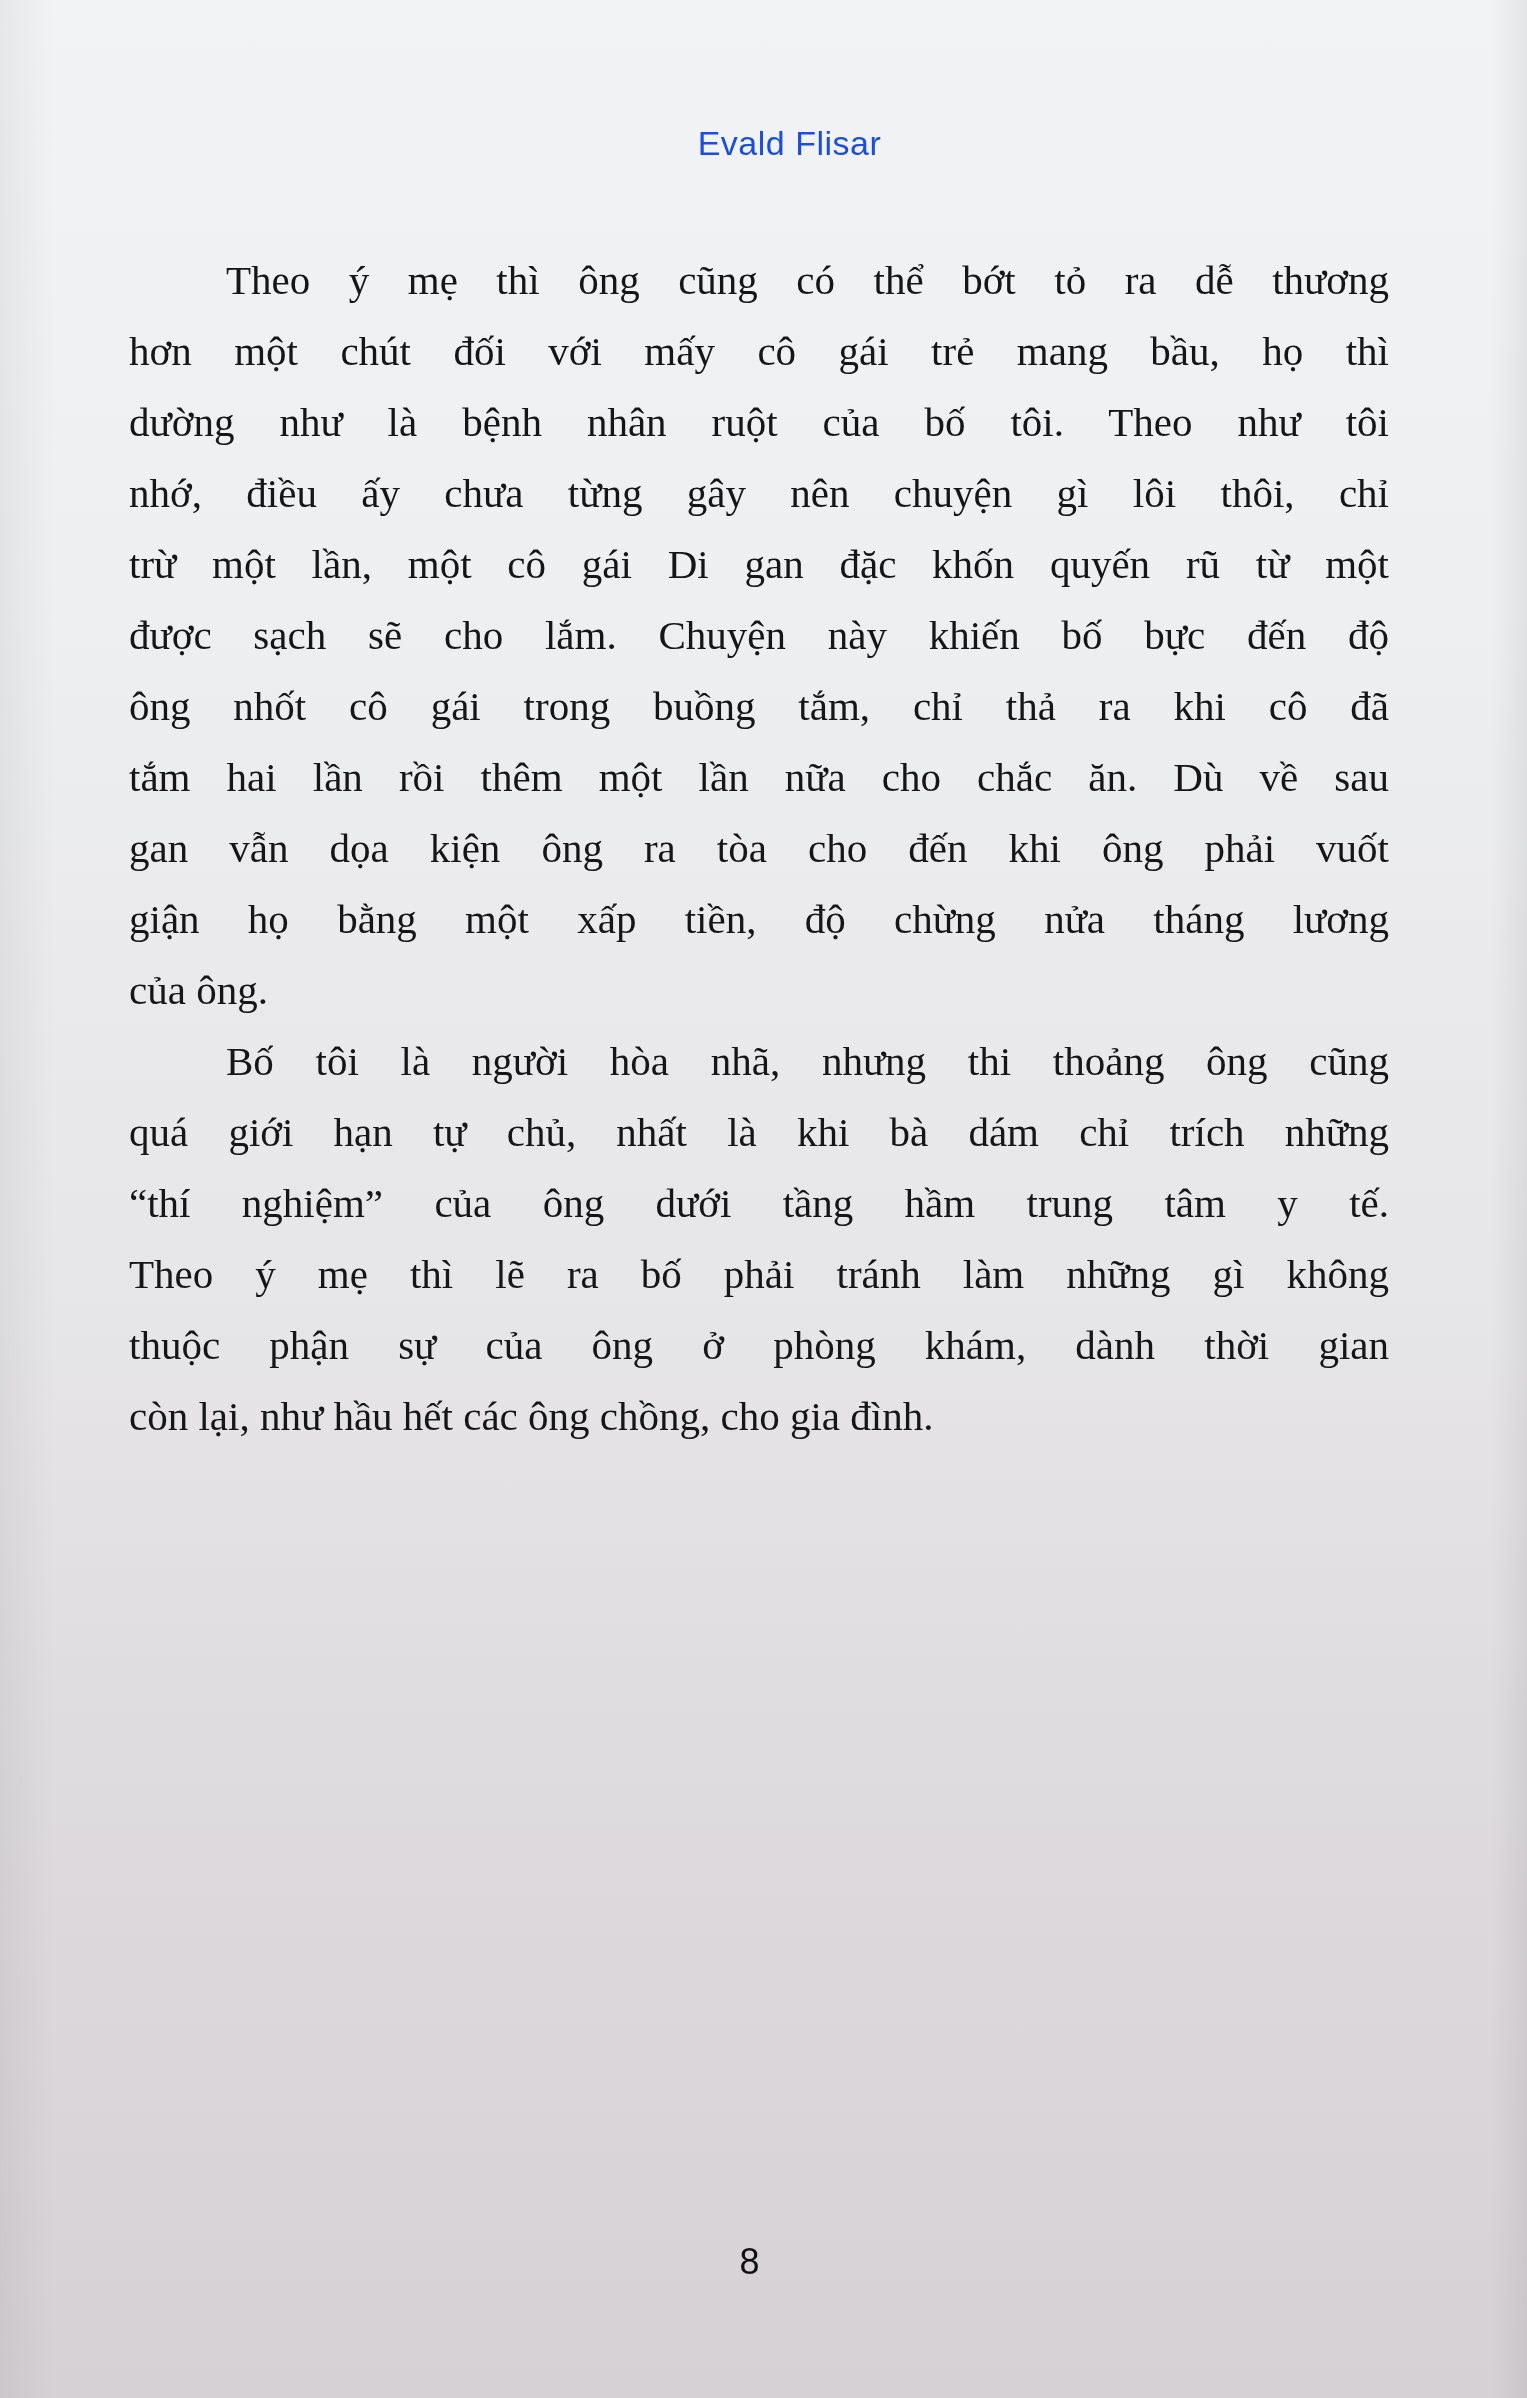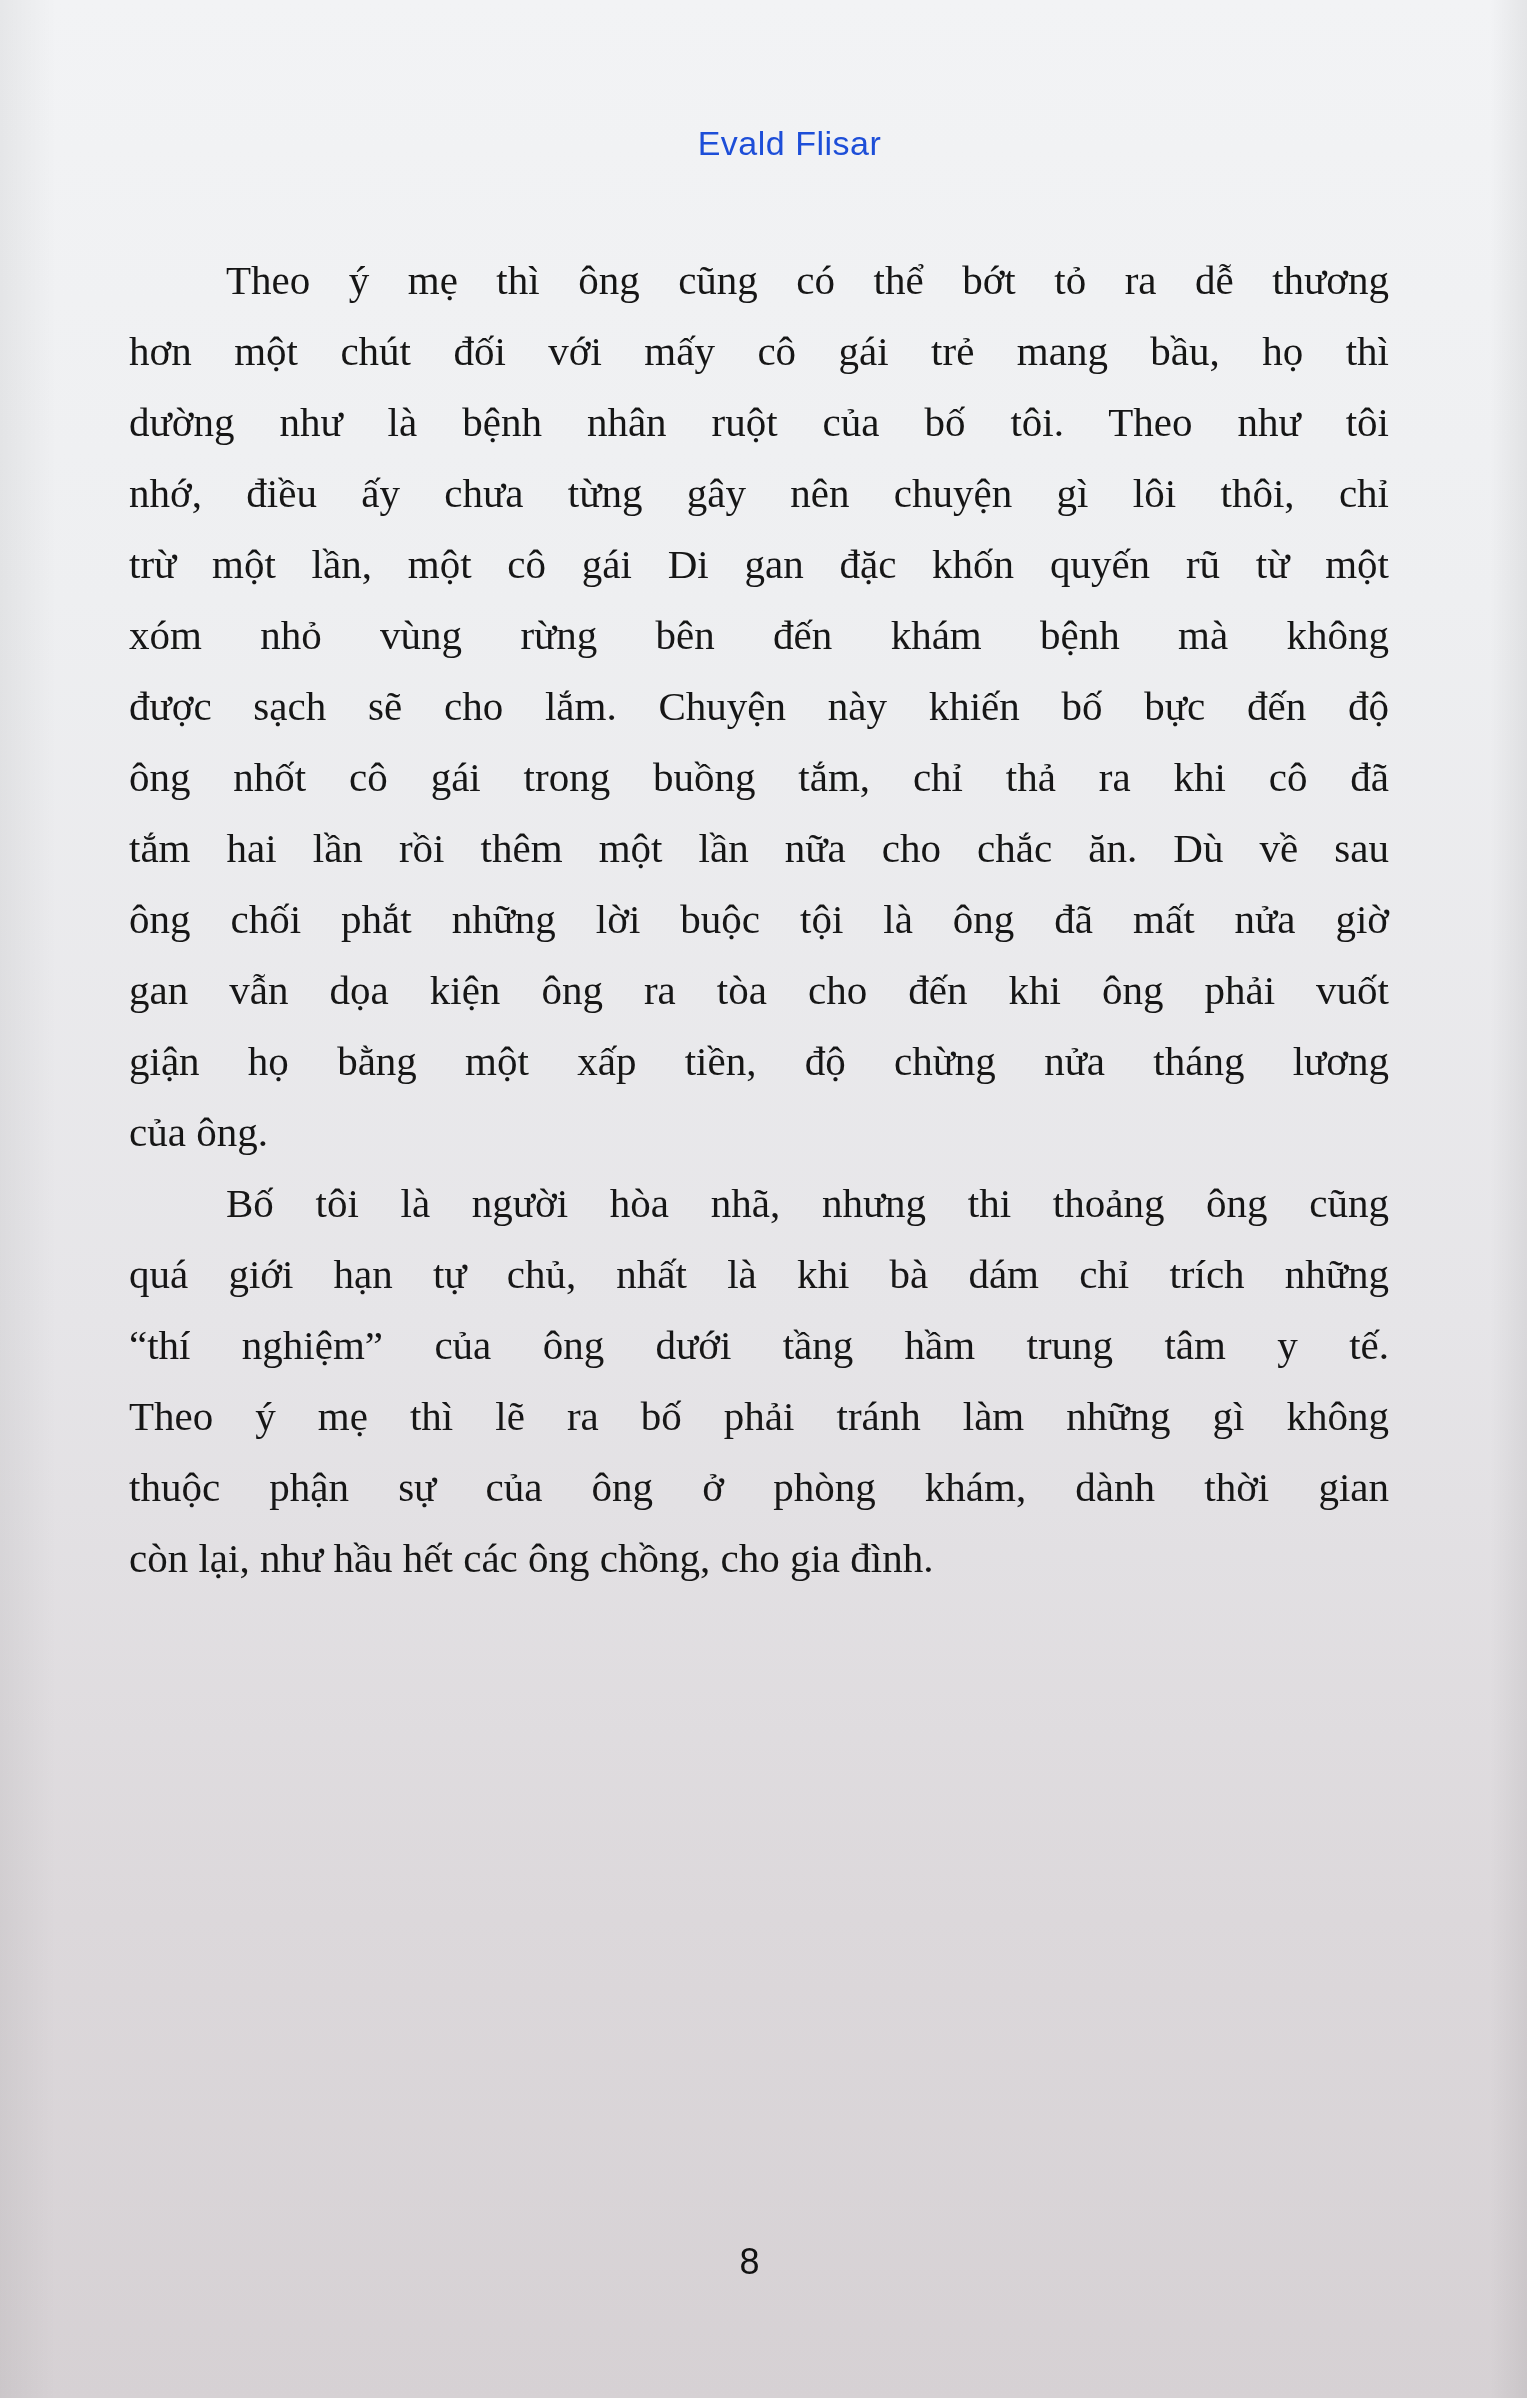--- a/index.html
+++ b/index.html
@@ -76,25 +76,23 @@
 <div class="running-head">Evald Flisar</div>
 
 <div class="body-text">
 
   <div>
     <span class="line indent">Theo ý mẹ thì ông cũng có thể bớt tỏ ra dễ thương</span>
     <span class="line">hơn một chút đối với mấy cô gái trẻ mang bầu, họ thì</span>
     <span class="line">dường như là bệnh nhân ruột của bố tôi. Theo như tôi</span>
     <span class="line">nhớ, điều ấy chưa từng gây nên chuyện gì lôi thôi, chỉ</span>
     <span class="line">trừ một lần, một cô gái Di gan đặc khốn quyến rũ từ một</span>
-    <span class="line">xóm nhỏ vùng rừng bên đến khám bệnh mà không</span>
     <span class="line">được sạch sẽ cho lắm. Chuyện này khiến bố bực đến độ</span>
     <span class="line">ông nhốt cô gái trong buồng tắm, chỉ thả ra khi cô đã</span>
     <span class="line">tắm hai lần rồi thêm một lần nữa cho chắc ăn. Dù về sau</span>
-    <span class="line">ông chối phắt những lời buộc tội là ông đã mất nửa giờ</span>
     <span class="line">gan vẫn dọa kiện ông ra tòa cho đến khi ông phải vuốt</span>
     <span class="line">giận họ bằng một xấp tiền, độ chừng nửa tháng lương</span>
     <span class="line last">của ông.</span>
   </div>
 
   <div>
     <span class="line indent">Bố tôi là người hòa nhã, nhưng thi thoảng ông cũng</span>
     <span class="line">quá giới hạn tự chủ, nhất là khi bà dám chỉ trích những</span>
     <span class="line">“thí nghiệm” của ông dưới tầng hầm trung tâm y tế.</span>
     <span class="line">Theo ý mẹ thì lẽ ra bố phải tránh làm những gì không</span>

